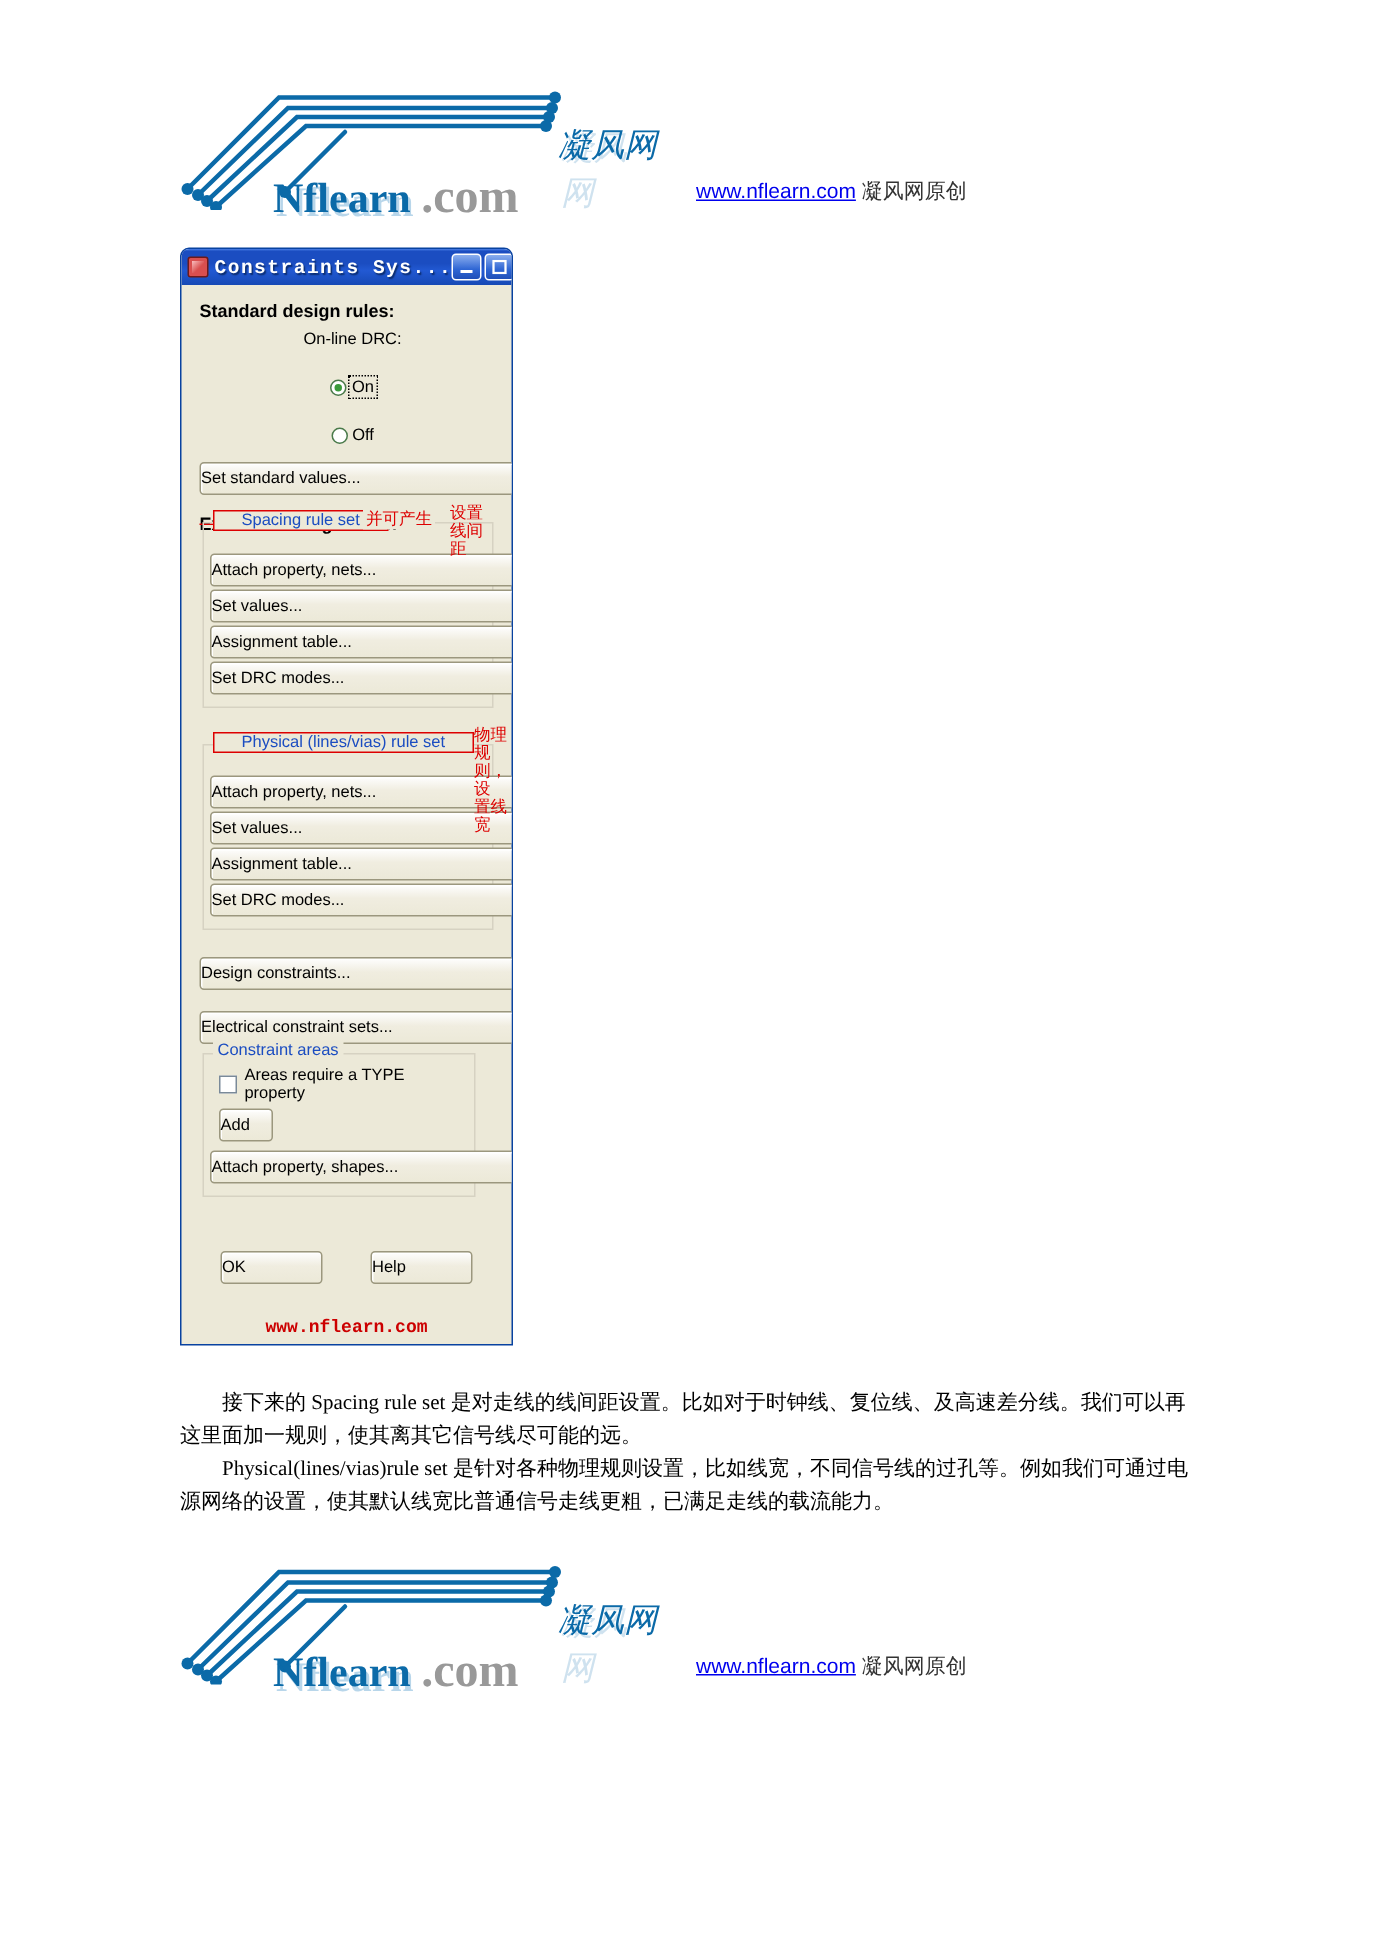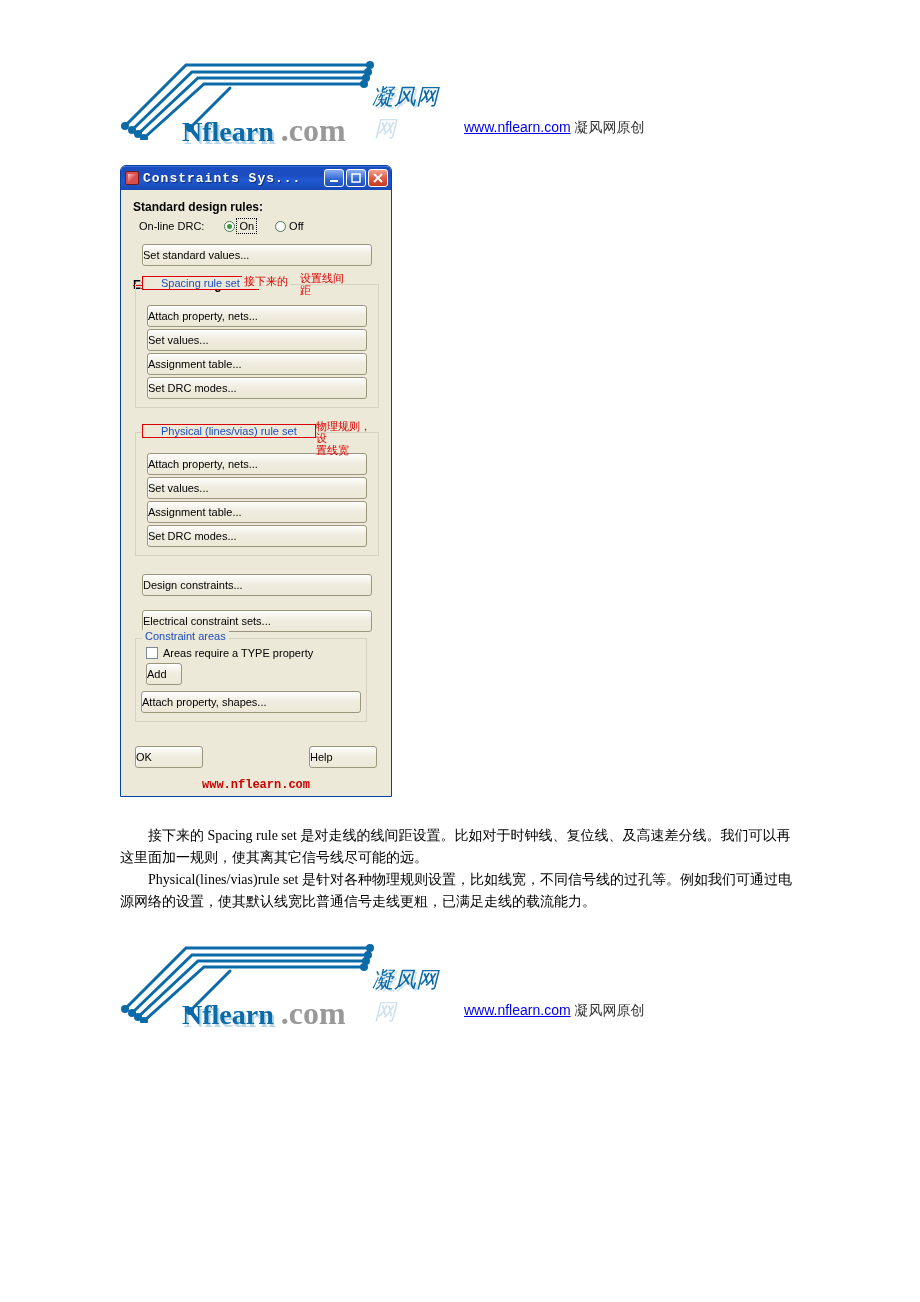--- a/index.html
+++ b/index.html
@@ -33,21 +33,21 @@
     position: absolute; right: 12px; top: 4px;
     font-size: 22px; font-style: italic; color: #0b6aa8;
     font-family: "STXingkai", "KaiTi", cursive;
     margin-top: 18px;
   }
   .logo .cn .shadow2 { color: #cfe2ef; position: absolute; left: 2px; top: 2px; z-index: -1; }
   .site-tag { font-size: 14px; color: #333; margin-bottom: 8px; }
   .site-tag a { color: #0000ee; text-decoration: underline; }
 
   .window {
-    width: 272px;
+    width: 222px;
     border: 1px solid #0842a0;
     border-radius: 6px 6px 0 0;
     overflow: hidden;
     background: #ece9d8;
   }
   .titlebar {
     height: 24px;
     background: linear-gradient(to bottom, #4a80e8 0%, #1b4dc1 6%, #1b4dc1 40%, #2259d3 60%, #1649b5 100%);
     display: flex; align-items: center; justify-content: space-between;
     padding: 0 3px 0 4px;
@@ -78,21 +78,21 @@
     background: linear-gradient(to bottom, #8baeee 0%, #2f66d4 60%, #1f4fb8 100%);
     color: #fff; font-weight: bold; font-size: 11px;
   }
   .winbtn.close { background: linear-gradient(to bottom, #f5a191 0%, #e0563c 55%, #c13b22 100%); }
   .winbtn svg { display: block; }
 
   .wbody { padding: 10px 10px 4px 12px; }
   .bold { font-weight: bold; }
   .row { display: flex; align-items: center; }
   .std-head { font-size: 12px; margin-bottom: 6px; }
-  .online-row { margin: 2px 0 12px 6px; gap: 20px; }
+  .online-row { margin: 2px 0 12px 6px; gap: 20px; flex-direction: column; }
   .radio { display: flex; align-items: center; gap: 3px; }
   .radio .dot {
     width: 11px; height: 11px; border: 1px solid #4a7a4a; border-radius: 50%;
     display: flex; align-items: center; justify-content: center; background: #fff;
   }
   .radio .dot .inner { width: 5px; height: 5px; border-radius: 50%; background: #3a9a3a; }
   .dotted-focus { outline: 1px dotted #000; outline-offset: 1px; padding: 0 1px; }
 
   .btn {
     display: block; width: 220px; margin: 0 auto 2px auto;
@@ -141,21 +141,21 @@
   }
   .group-plain .legend2 {
     position: absolute; top: -9px; left: 6px;
     background: #ece9d8; padding: 0 3px;
     color: #1b4dc1; font-size: 11px;
   }
   .chk { display: flex; align-items: center; gap: 5px; margin: 2px 0 0 6px; }
   .chk .box { width: 12px; height: 12px; border: 1px solid #7a8a99; background: #fff; }
 
   .footer-btns { display: flex; justify-content: space-between; padding: 10px 10px 4px 10px; }
-  .footer-btns .btn { width: 68px; margin: 4px; }
+  .footer-btns .btn { width: 68px; margin: 16px; }
   .watermark {
     text-align: center; font-family: "Courier New", monospace;
     font-size: 12px; color: #cc0000; font-weight: bold;
     padding: 2px 0 4px 0;
   }
 
   .essay {
     margin-top: 28px;
     font-family: "SimSun", "宋体", serif;
     font-size: 14px; line-height: 22px; color: #000;
@@ -248,21 +248,21 @@
           <span class="dot"></span>
           <span>Off</span>
         </div>
       </div>
       <div class="btn btn-wide">Set standard values...</div>
 
       <div class="ext-strike">Extended design rules:</div>
 
       <div class="fieldset">
         <span class="legend boxed">Spacing rule set</span>
-        <span class="red-anno spacing-anno1">接下来的</span>
+        <span class="red-anno spacing-anno1">并可产生</span>
         <span class="red-anno spacing-anno2">设置线间<br>距</span>
         <div class="spacer12"></div>
         <div class="btn">Attach property, nets...</div>
         <div class="btn">Set values...</div>
         <div class="btn">Assignment table...</div>
         <div class="btn">Set DRC modes...</div>
       </div>
 
       <div class="spacer26"></div>
 

